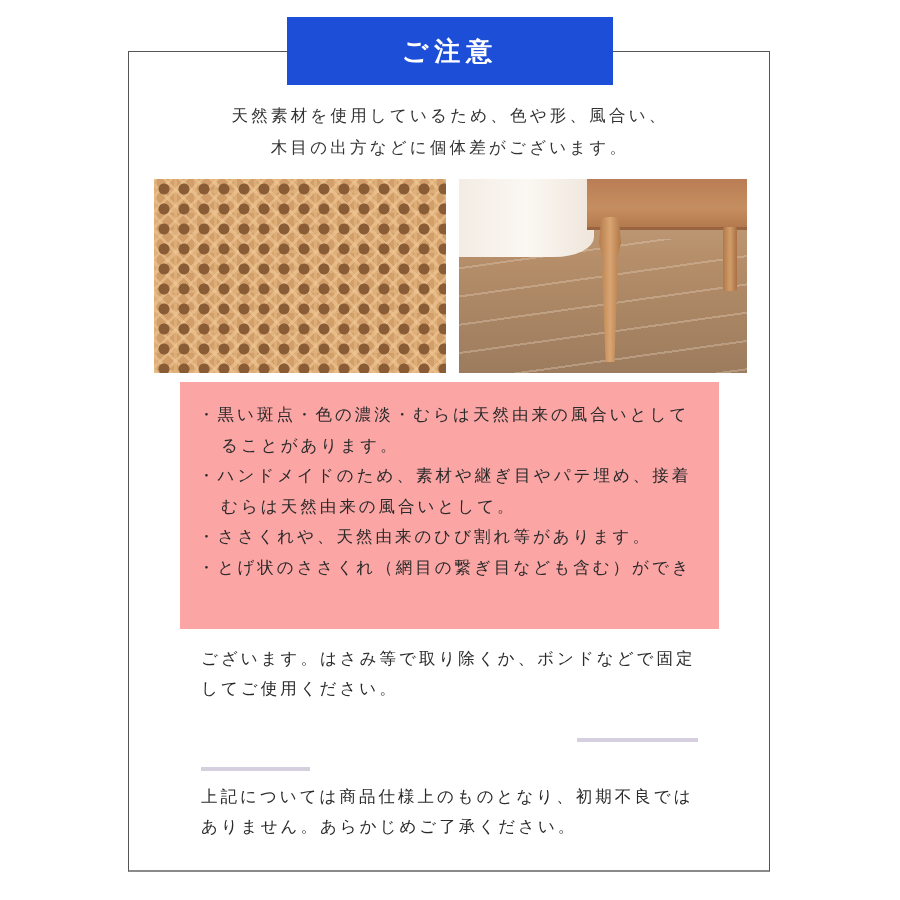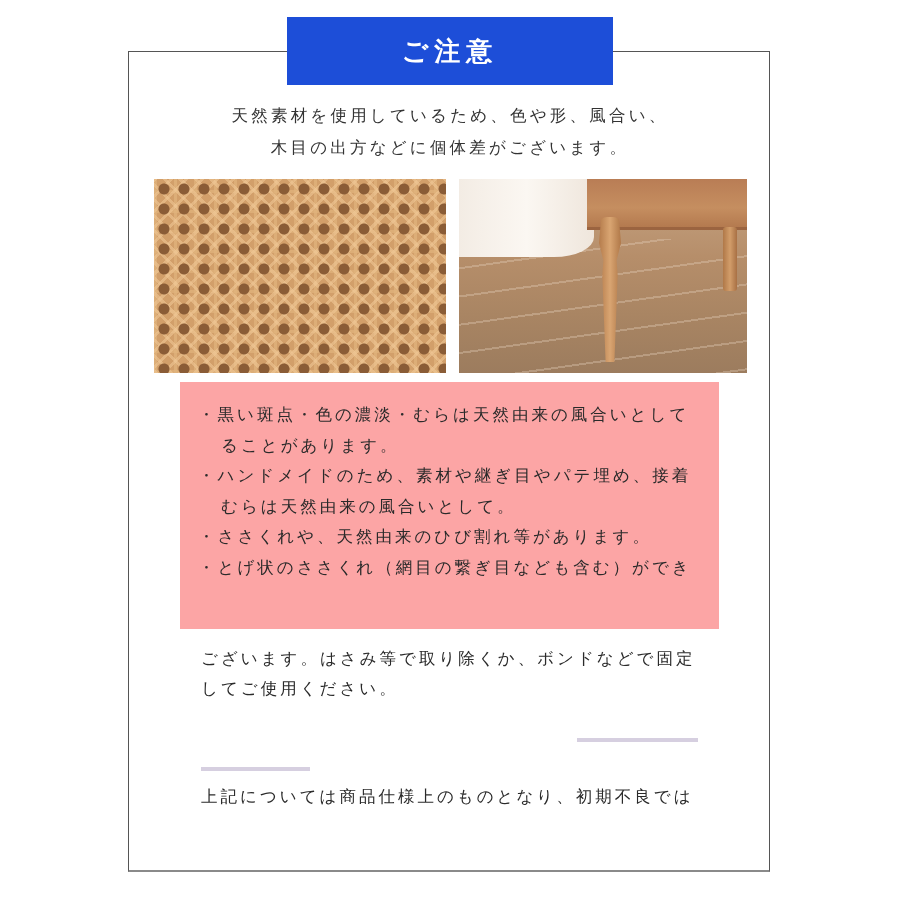--- a/index.html
+++ b/index.html
@@ -202,13 +202,14 @@
 <div class="body-text">
   <div class="body-line">ございます。はさみ等で取り除くか、ボンドなどで固定</div>
   <div class="body-line">してご使用ください。</div>
 </div>
 
 <div class="underline-mark ul-1"></div>
 <div class="underline-mark ul-2"></div>
 
 <div class="body-para2">
   <div class="body-line">上記については商品仕様上のものとなり、初期不良では</div>
+  <div class="body-line">ありません。あらかじめご了承ください。</div>
 </div>
 
 </body></html>

